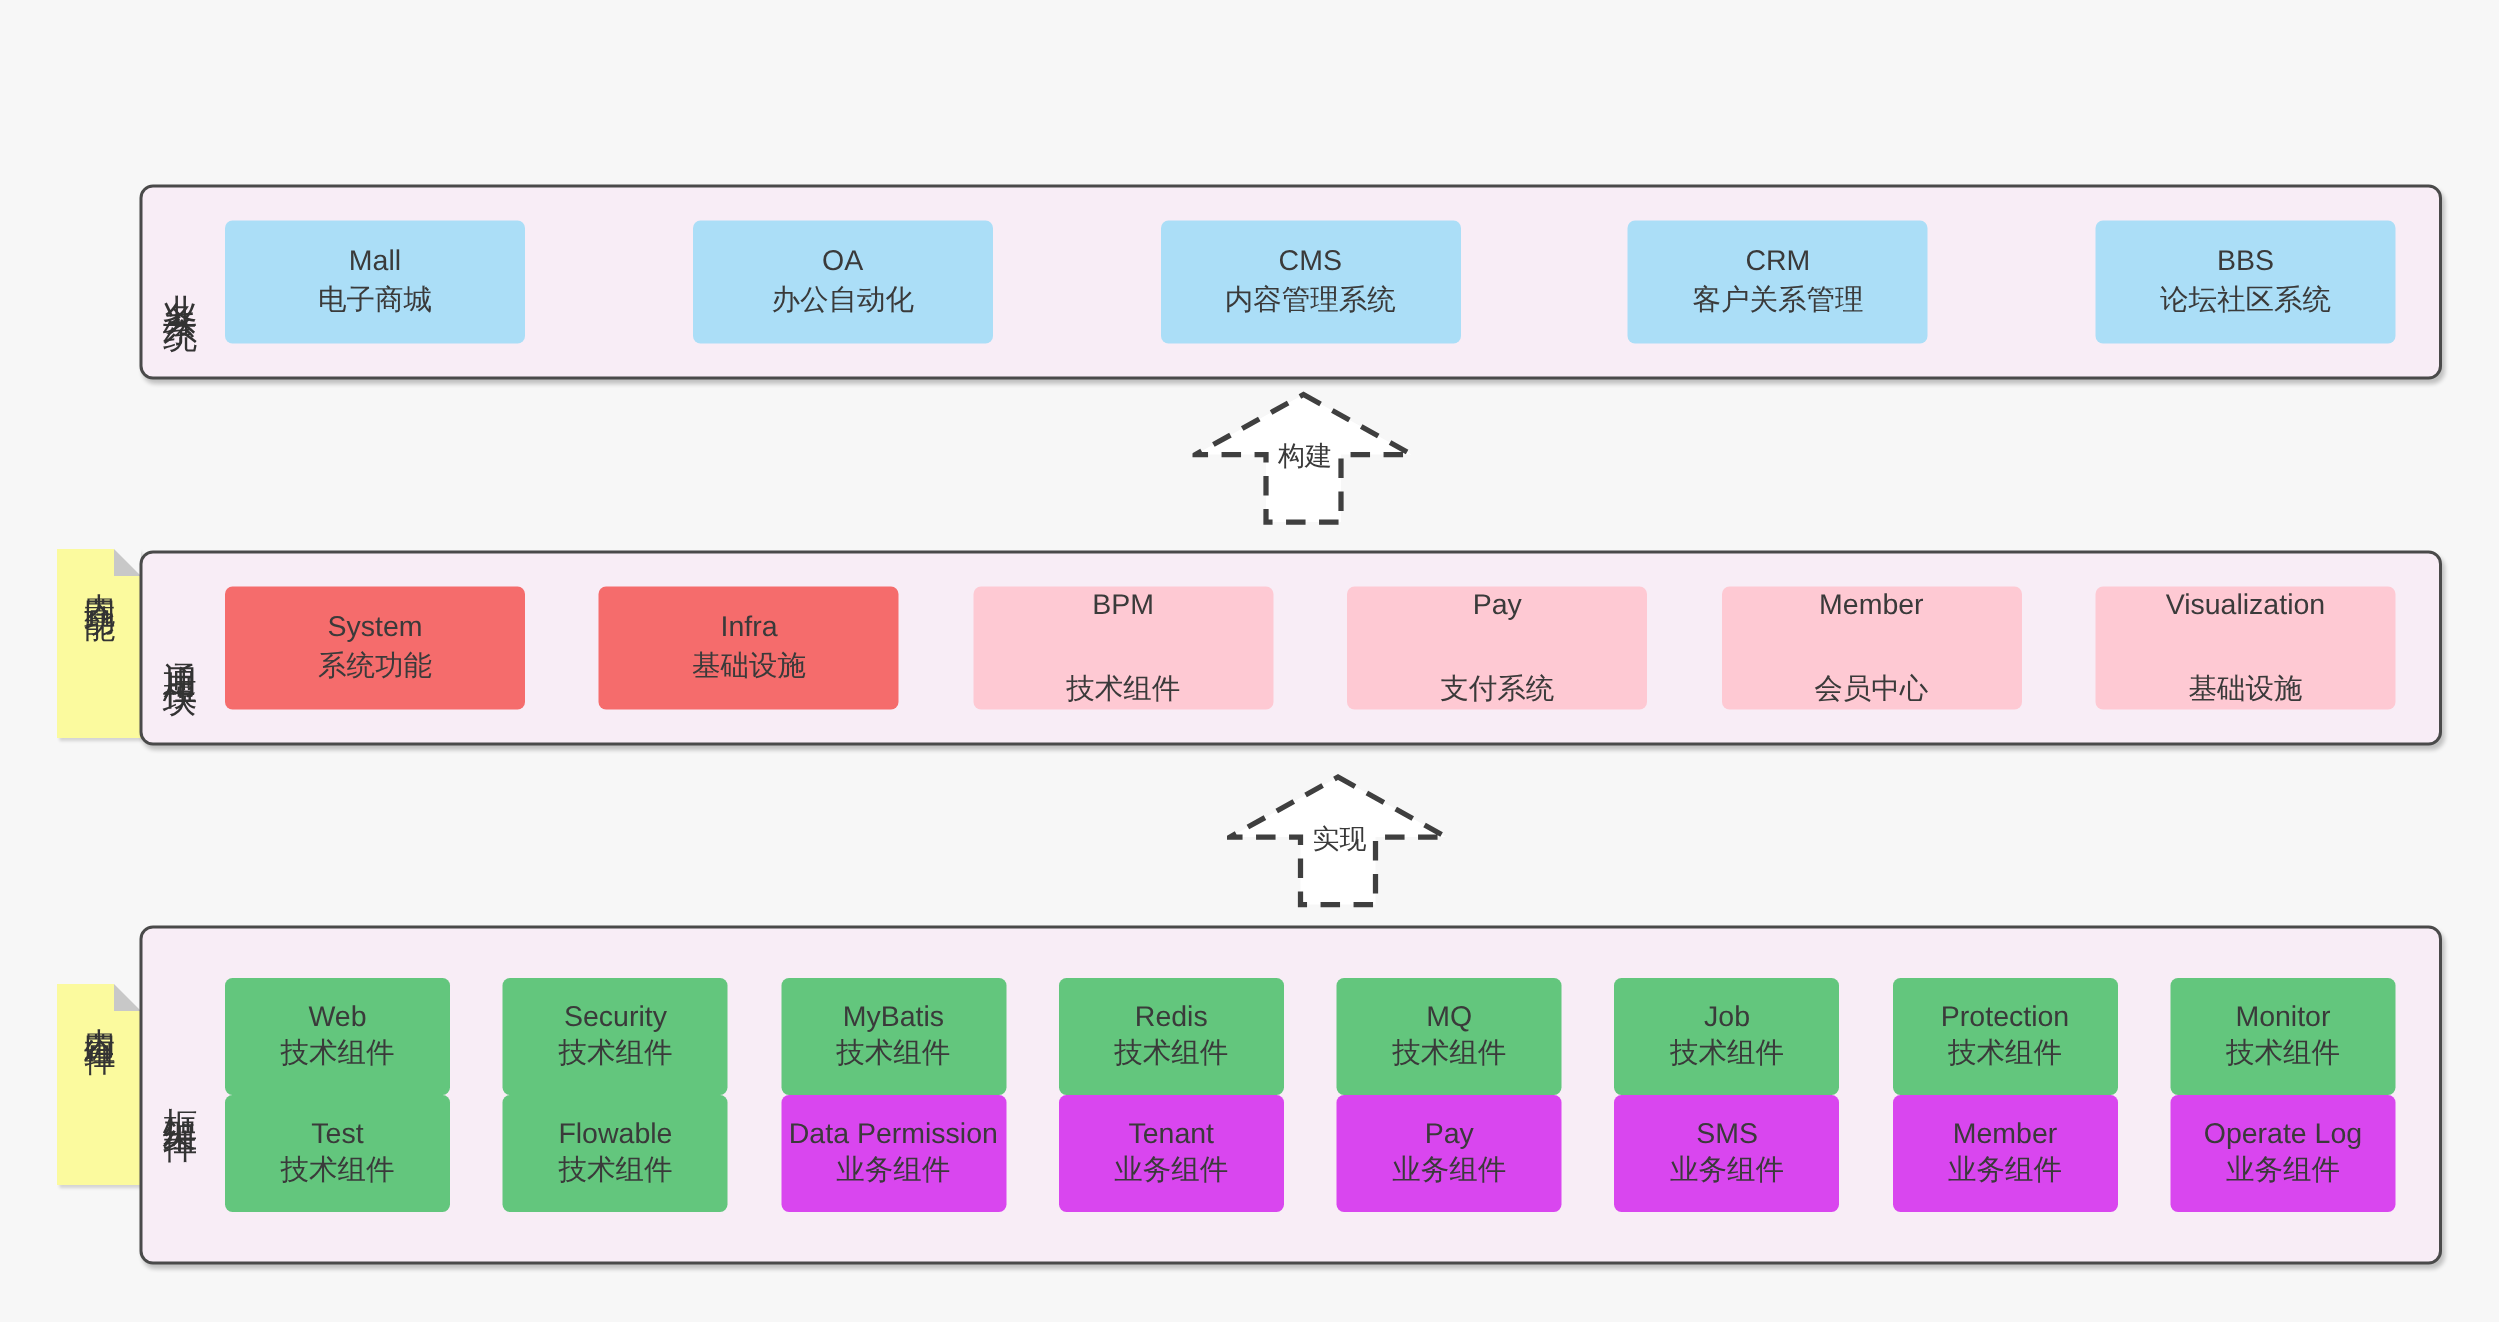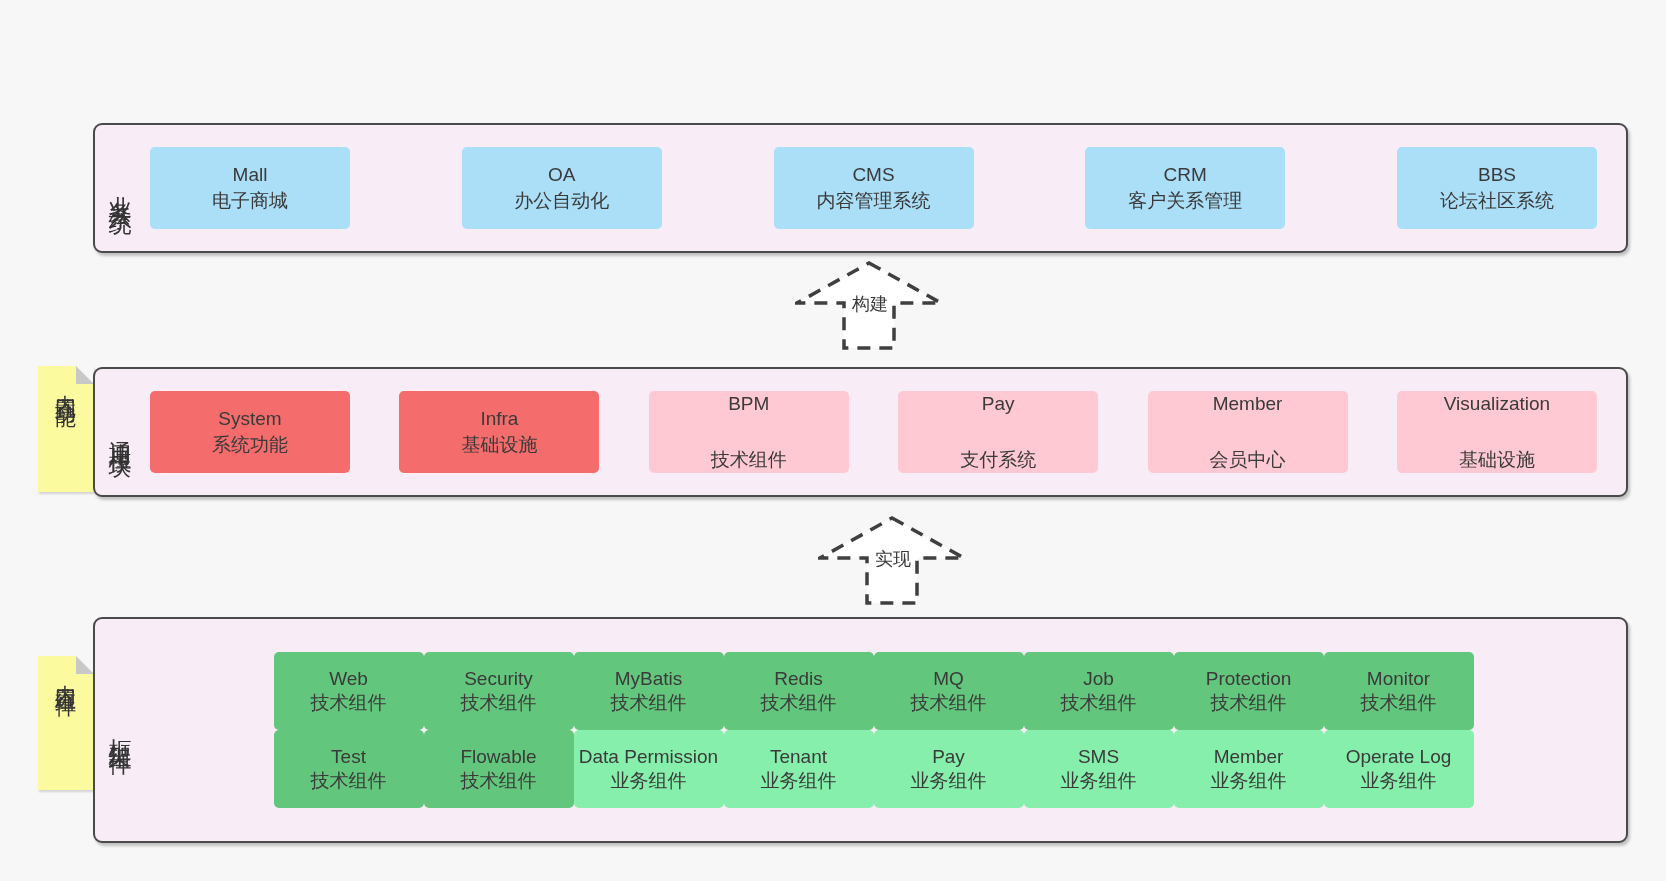--- a/index.html
+++ b/index.html
@@ -13,33 +13,33 @@
   .band-1{top:123px;height:126px;}
   .band-2{top:367px;height:126px;}
   .band-3{top:617px;height:222px;}
 
   .vlabel{width:50px;flex:0 0 50px;display:flex;justify-content:center;align-items:center;
     font-size:23px;color:#333;writing-mode:vertical-rl;text-orientation:upright;
     letter-spacing:5px;line-height:1;}
 
   .band-content{flex:1;display:flex;justify-content:space-between;align-items:center;
     padding:0 29px 0 5px;}
-  .band-3 .band-inner{flex:1;display:flex;flex-direction:column;padding:0 29px 0 5px;align-items:center;}
+  .band-3 .band-inner{flex:1;display:flex;flex-direction:column;padding:0 29px 0 5px;}
   .band-3 .band-row{display:flex;justify-content:space-between;}
 
   
   .box{border-radius:5px;display:flex;flex-direction:column;justify-content:center;
     align-items:center;text-align:center;font-size:19px;line-height:26px;}
   .band-1 .box,.band-2 .box{width:200px;height:82px;}
   .band-3 .box{width:150px;min-height:78px;line-height:24px;padding:3px 0;box-sizing:border-box;}
   .blue{background:#abdef7;}
   .red{background:#f56c6c;}
   .pink{background:#fec9d3;justify-content:space-between;}
   .green{background:#63c67d;}
-  .lightgreen{background:#86efac;}
+  .lightgreen{background:#d946ef;}
 
   
   .sticky{position:absolute;left:38px;width:56px;background:#fbfa9e;z-index:1;
     box-shadow:1px 2px 2px rgba(0,0,0,.15);display:flex;justify-content:center;}
   .sticky-1{top:366px;height:126px;}
   .sticky-2{top:656px;height:134px;}
   .sticky::after{content:"";position:absolute;top:0;right:0;width:0;height:0;
     border-style:solid;border-width:0 18px 18px 0;
     border-color:#f7f7f7 #f7f7f7 #c8c8c8 transparent;}
   .sticky-text{writing-mode:vertical-rl;text-orientation:upright;font-size:21px;

